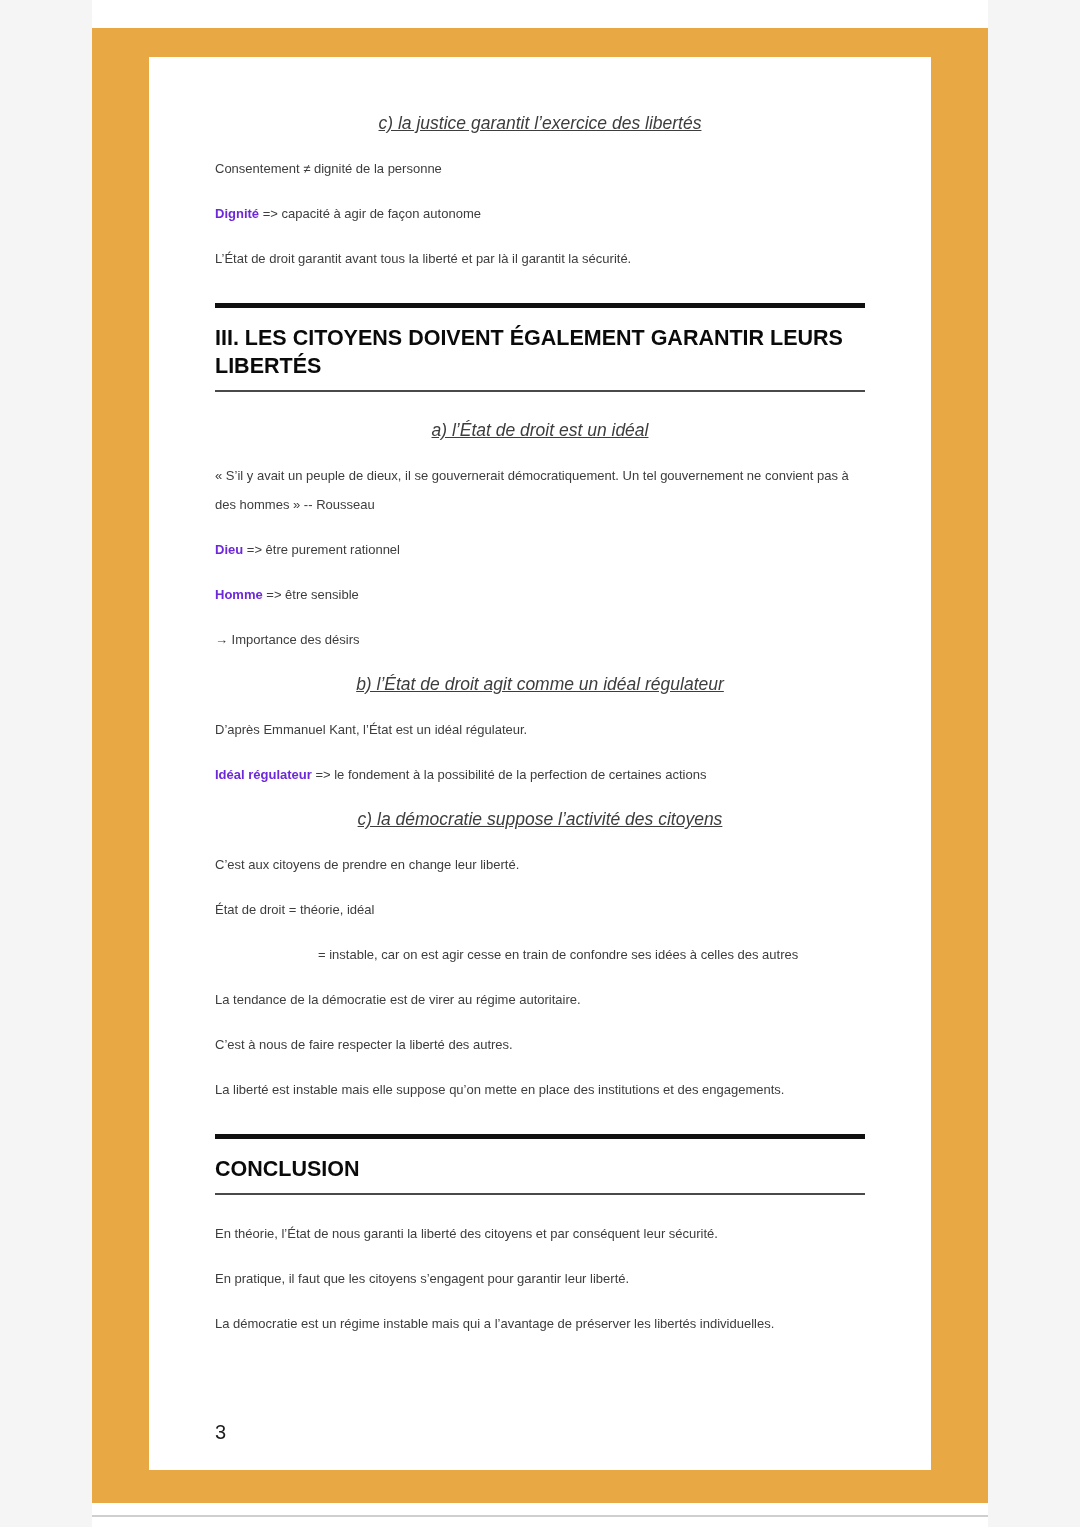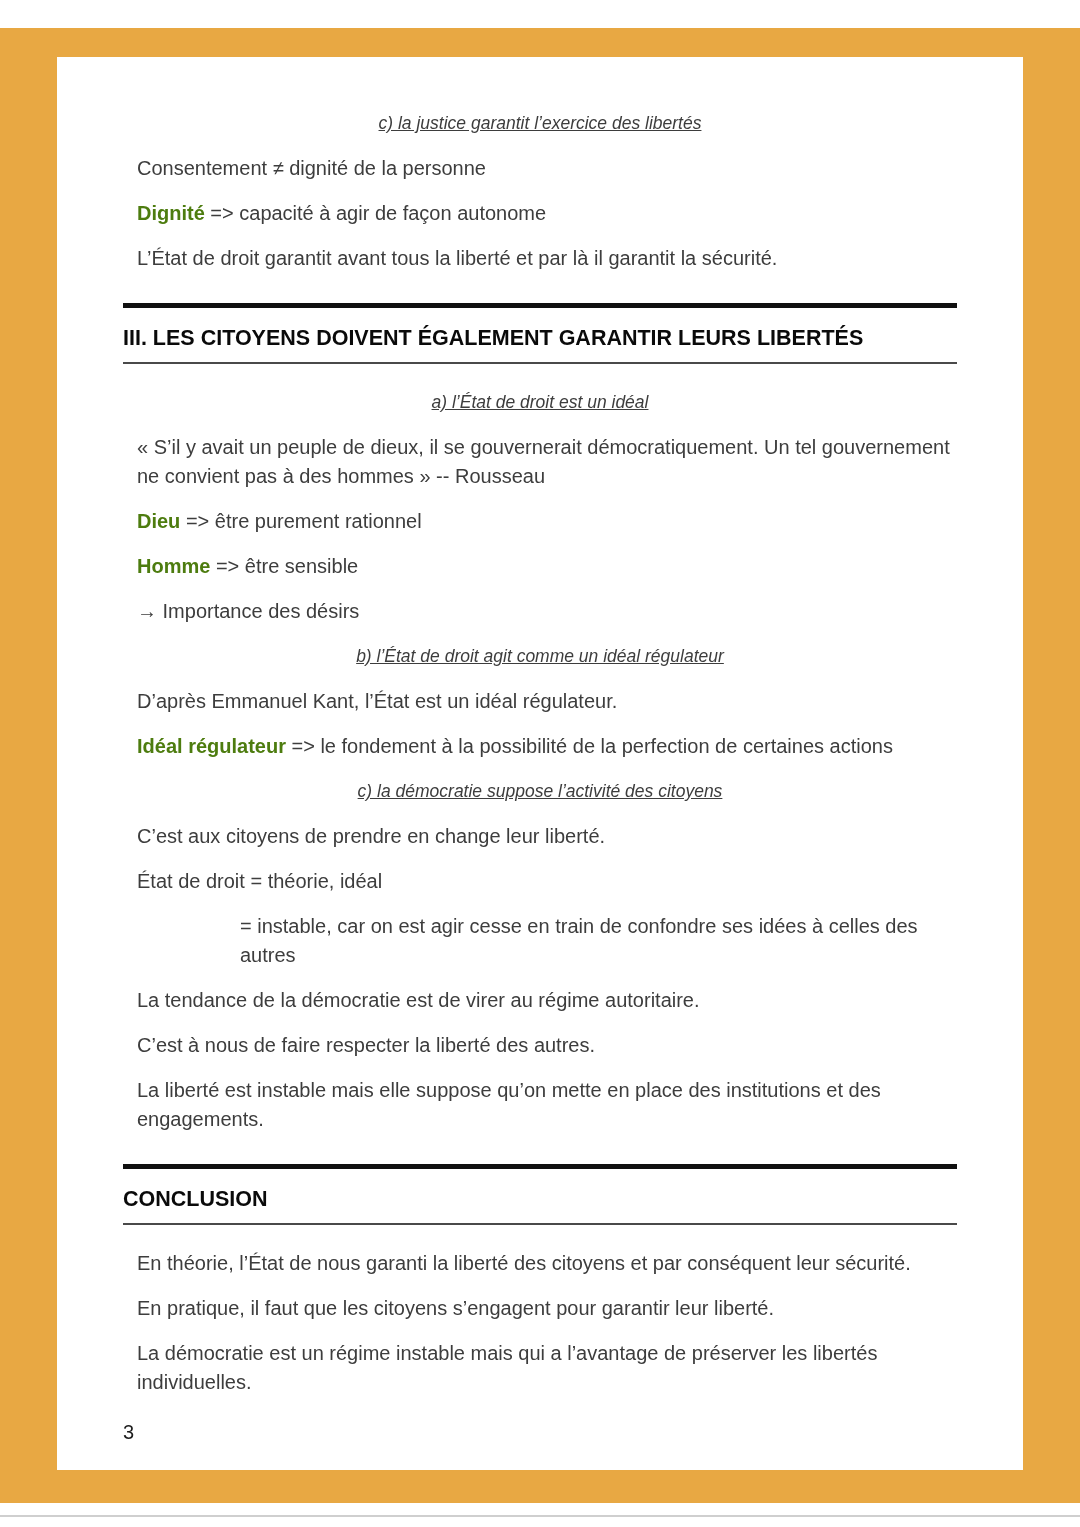--- a/index.html
+++ b/index.html
@@ -3,21 +3,21 @@
 <meta charset="utf-8">
 <style>
   * { box-sizing: border-box; }
   html, body { margin: 0; padding: 0; }
   body {
     background: #f5f5f5;
     font-family: "Liberation Sans", "DejaVu Sans", sans-serif;
   }
   .canvas {
     position: relative;
-    width: 1080px;
+    width: 896px;
     height: 1527px;
     margin: 0 auto;
     background: #ffffff;
     overflow: hidden;
   }
   .frame {
     position: absolute;
     left: 0; right: 0;
     top: 28px; bottom: 24px;
     background: #E8A843;
@@ -30,26 +30,26 @@
     background: #cfcfcf;
   }
   .page {
     position: absolute;
     left: 57px; right: 57px;
     top: 57px; bottom: 57px;
     background: #ffffff;
     padding: 44px 66px 0 66px;
   }
   .para, .quote {
-    margin: 0 0 16px 14px;
-    font-size: 20px;
+    margin: 0 0 16px 0;
+    font-size: 13px;
     line-height: 29px;
     color: #3d3d3d;
   }
-  .para strong { color: #4d7c0f; }
+  .para strong { color: #6d28d9; }
   .subheading {
     margin: 8px 0 16px 0;
     font-size: 17.5px;
     line-height: 29px;
     font-style: italic;
     text-decoration: underline;
     text-align: center;
     font-weight: normal;
     color: #3d3d3d;
   }

